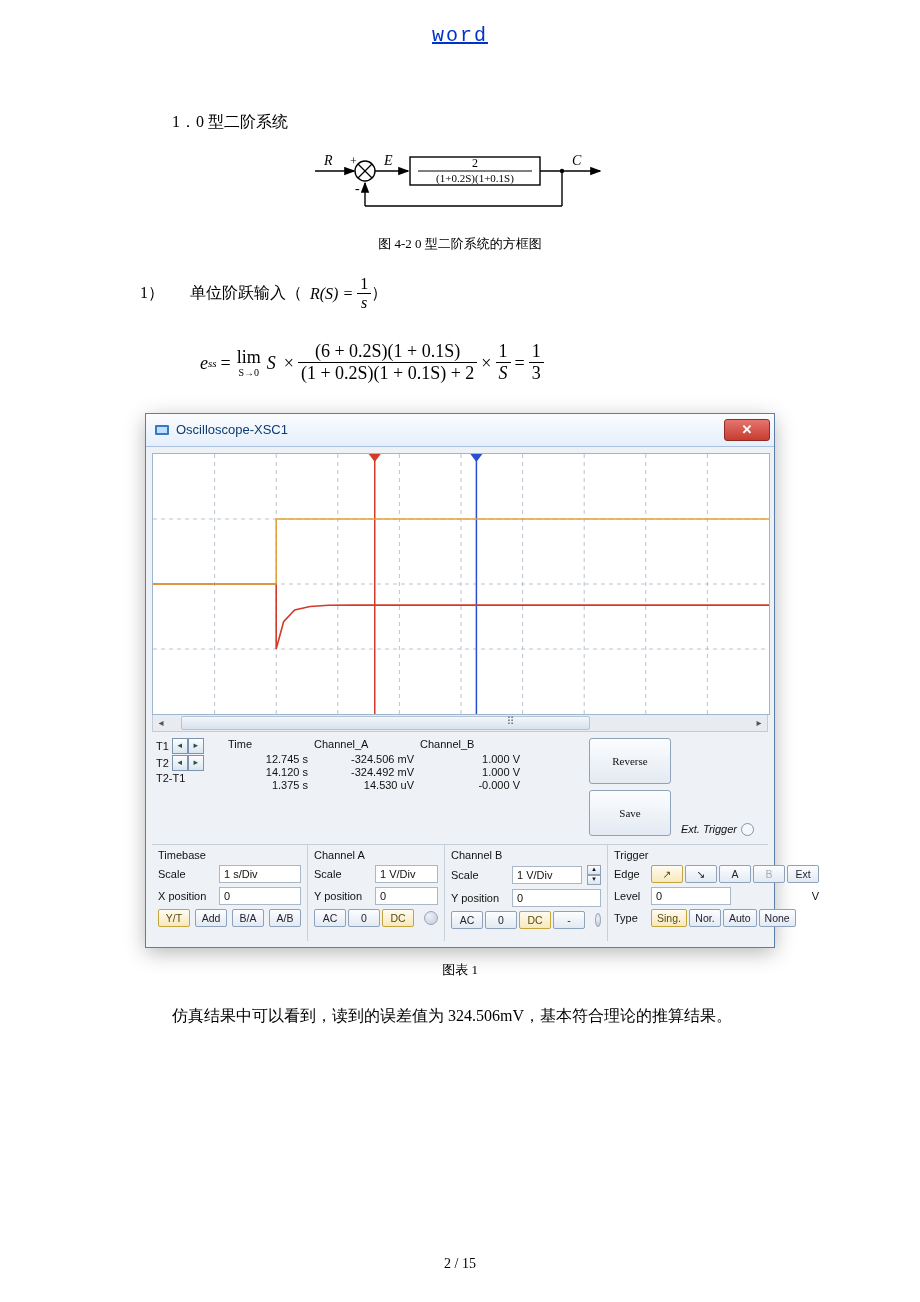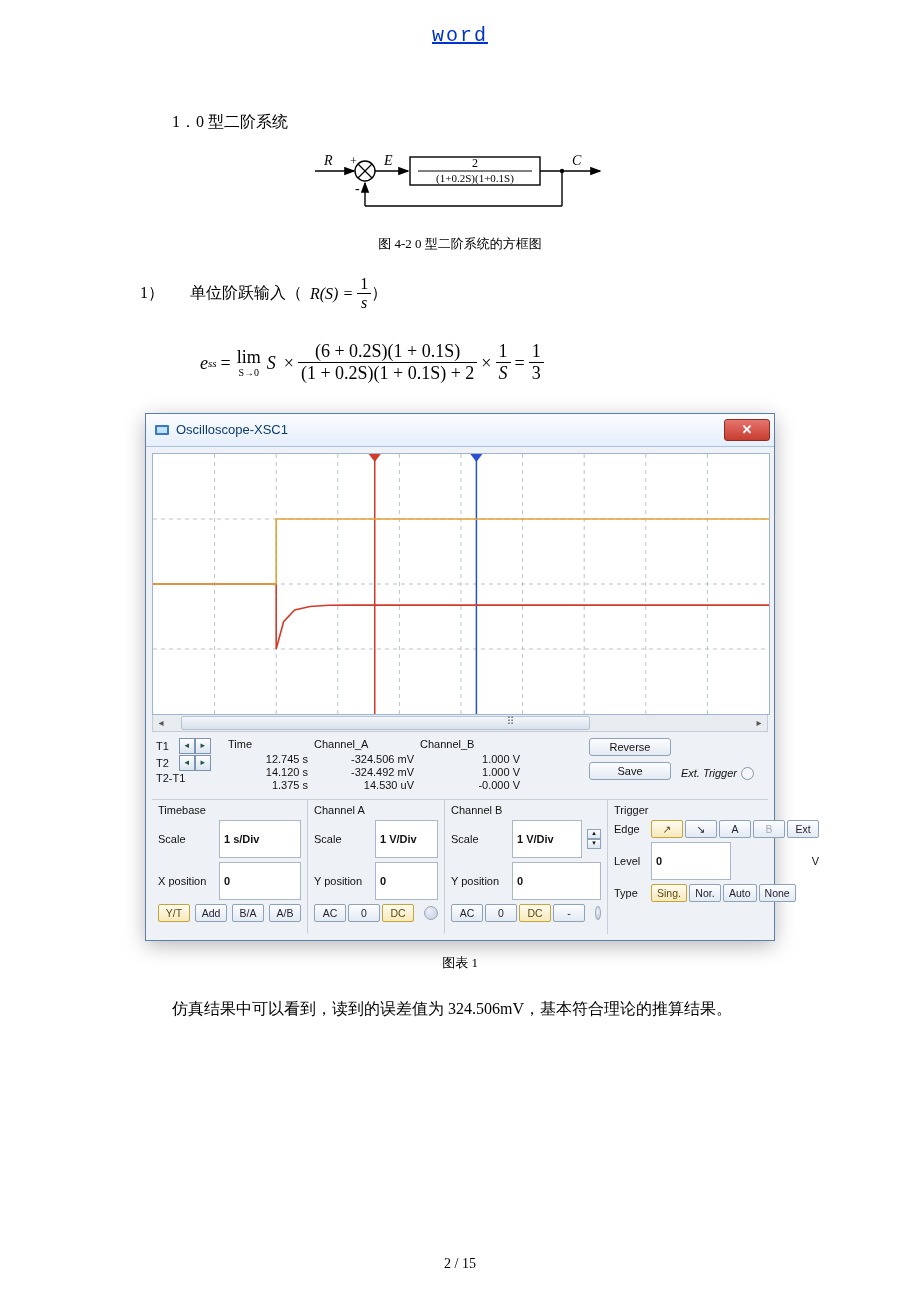--- a/index.html
+++ b/index.html
@@ -163,42 +163,42 @@
     padding: 6px 4px 8px 4px;
     font-family: Tahoma, Arial, sans-serif;
     font-size: 11px;
     color: #111;
     gap: 2px;
     align-items: flex-start;
     border-bottom: 1px solid #c7cfd8;
   }
   .readout .col { display: flex; flex-direction: column; gap: 1px; }
   .readout .lblcol { width: 70px; }
-  .readout .lblrow { display: flex; align-items: center; gap: 10px; }
+  .readout .lblrow { display: flex; align-items: center; gap: 3px; }
   .spin-pair {
     display: inline-flex; gap: 0;
   }
   .spin-btn {
     width: 14px; height: 14px; border: 1px solid #7d94ae;
     background: linear-gradient(#fcfdff,#dbe5f0);
     display: flex; align-items: center; justify-content: center;
     font-size: 9px; color: #254; line-height: 1;
   }
   .readout .timecol { width: 80px; text-align: right; padding-right: 4px; }
   .readout .timecol .hdr, .readout .chcol .hdr { text-align: left; font-size: 11px; margin-bottom: 2px; }
   .readout .chcol { width: 100px; text-align: right; padding-right: 4px;}
   .readout .gap { flex: 1; }
   .readout .btncol { display: flex; flex-direction: column; gap: 6px; align-items: flex-start; padding-right: 10px; }
   .wbtn {
     min-width: 60px;
-    padding: 2px 10px;
+    padding: 16px 10px;
     background: linear-gradient(#fcfdff,#e3eaf2);
     border: 1px solid #8ea3ba;
     border-radius: 3px;
-    font-family: Liberation Sans, sans-serif; font-size: 11px;
+    font-family: Liberation Serif, serif; font-size: 11px;
     text-align: center;
   }
   .ext-row {
     display: flex; align-items: center; gap: 4px;
     font-family: Tahoma, sans-serif; font-size: 11px; font-style: italic;
   }
   .radio-dot {
     width: 11px; height: 11px; border-radius: 50%;
     border: 1px solid #8596a8; background: #f4f7fb;
   }
@@ -211,21 +211,21 @@
   .panel { padding: 4px 6px 8px 6px; }
   .panel.tb { width: 146px; border-right: 1px solid #c7cfd8;}
   .panel.ca { width: 148px; border-right: 1px solid #c7cfd8;}
   .panel.cb { width: 150px; border-right: 1px solid #c7cfd8;}
   .panel.tr { flex: 1; }
   .panel .title { margin-bottom: 4px; }
   .panel .row { display: flex; align-items: center; gap: 5px; margin-bottom: 4px; }
   .panel .lbl { width: 56px; }
   .panel .val {
     flex: 1; background: #fff; border: 1px solid #a9b7c6; height: 16px;
-    padding: 10px 4px; display: flex; align-items: center; font-size: 11px; font-weight: bold;
+    padding: 0 4px; display: flex; align-items: center; font-size: 11px;
   }
   .btngrp { display: flex; gap: 2px; }
   .sbtn {
     padding: 1px 5px; border: 1px solid #8ea3ba; border-radius: 2px;
     background: linear-gradient(#fcfdff,#e3eaf2);
     font-size: 10.5px; color: #223; min-width: 20px; text-align: center;
     line-height: 14px;
   }
   .sbtn.sel {
     background: linear-gradient(#fefbf1,#f7e9bb);

